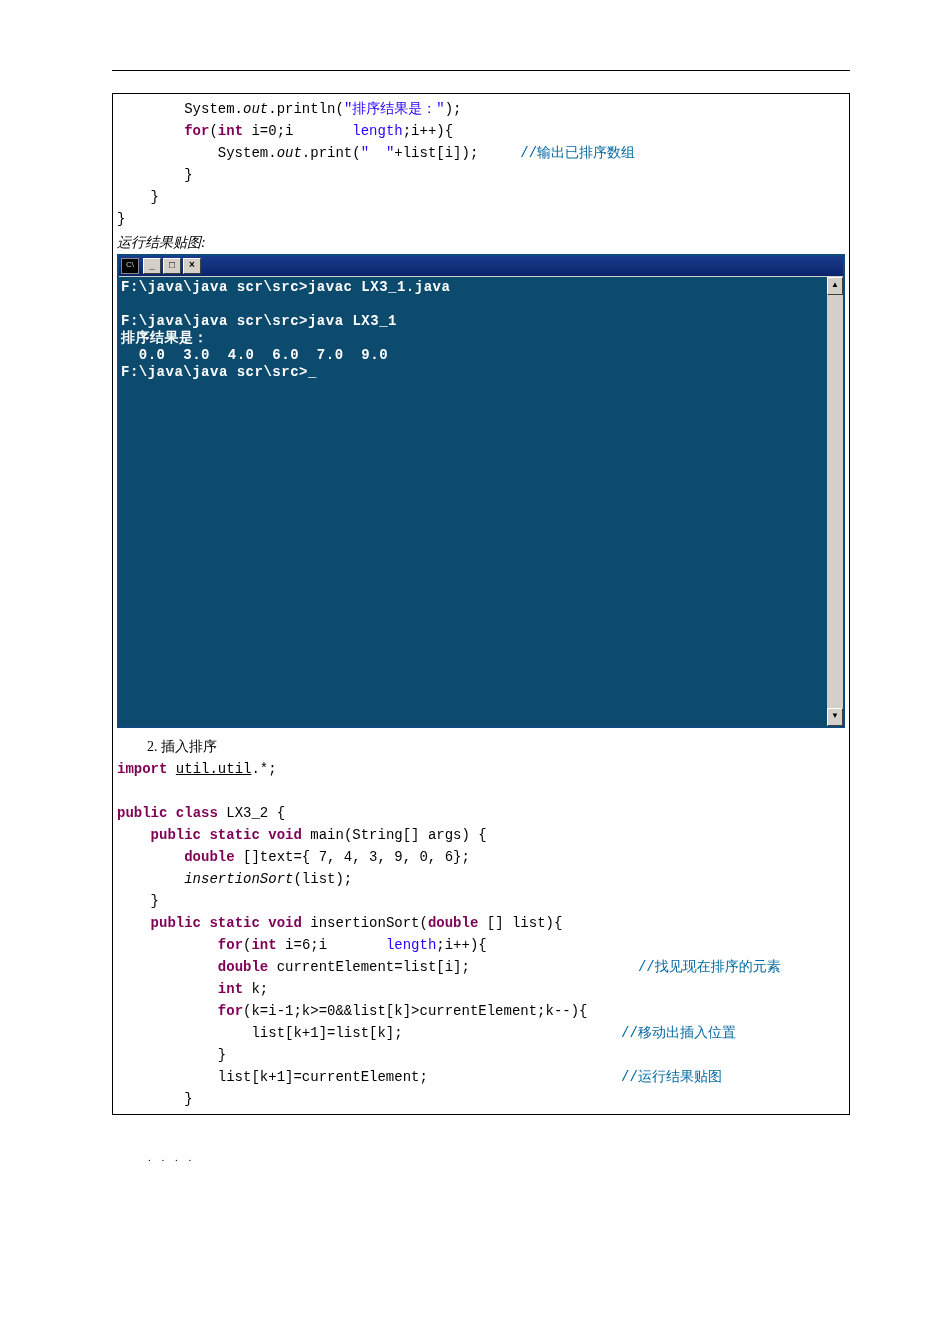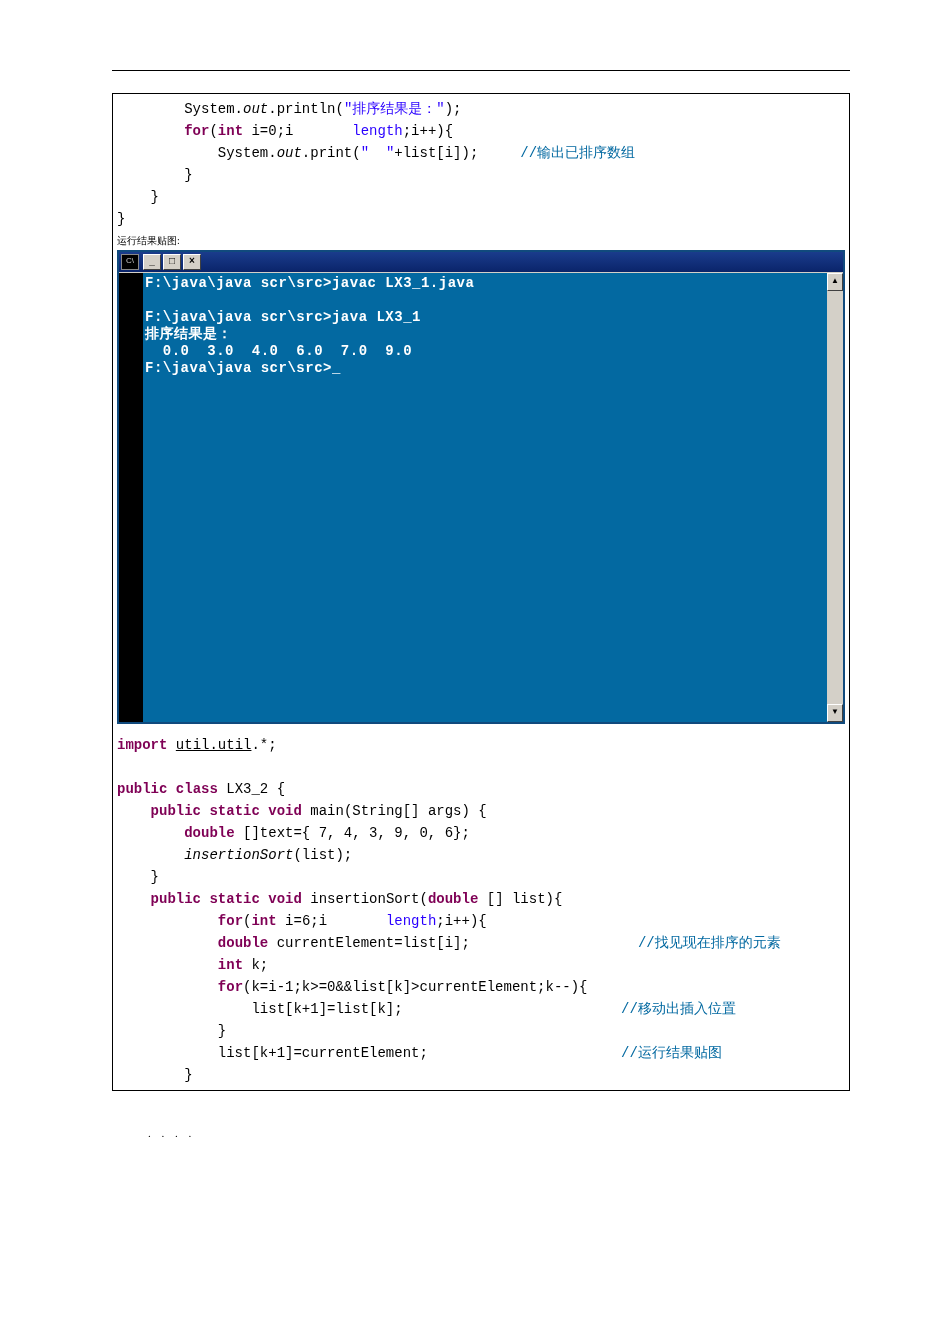--- a/index.html
+++ b/index.html
@@ -28,22 +28,23 @@
     white-space: pre;
     color: #000;
   }
   .kw { color: #7f0055; font-weight: bold; text-align: right; }
   .str { color: #2a00ff; }
   .comment { color: #0369a1; }
   .ital { font-style: italic; margin-top: 16px; }
   .underline { text-decoration: underline; }
   .plain-label {
     font-family: "SimSun", serif;
-    font-size: 10px;
+    font-size: 14px;
     margin: 4px 0 2px 0;
+    font-style: italic;
   }
   
   .cmd-window {
     border: 2px solid #104a7d;
     background: #0a246a;
     margin: 1px 0 10px 0;
   }
   .cmd-titlebar {
     height: 20px;
     background: linear-gradient(#1a3c8c, #0a246a);
@@ -81,31 +82,30 @@
     color: #000;
     font-weight: bold;
   }
   .cmd-body-wrap {
     display:flex;
     background:#000;
     border-top:1px solid #d4d0c8;
   }
   .cmd-body {
     flex:1;
-    background: #0369a1;
+    background: #0c4a6e;
     color: #fff;
     font-family: "SimSun","Courier New", monospace;
     font-size: 14px;
     line-height: 17px;
     white-space: pre;
     height: 445px;
     padding: 2px 2px;
     font-weight: bold;
     letter-spacing: 0.5px;
-    margin-left: 24px;
   }
   .cmd-scroll {
     width: 16px;
     background: #d4d0c8;
     display:flex;
     flex-direction:column;
   }
   .sb-btn {
     height: 16px;
     background:#d4d0c8;
@@ -165,20 +165,21 @@
 <span>  0.0  3.0  4.0  6.0  7.0  9.0</span>
 <span>F:\java\java scr\src&gt;_</span></div>
         <div class="cmd-scroll">
           <div class="sb-btn">▲</div>
           <div class="sb-track"></div>
           <div class="sb-btn">▼</div>
         </div>
       </div>
     </div>
 
+    <div class="section-heading">2.  插入排序</div>
 
     <div class="code-block"><span class="kw">import</span><span> </span><span class="underline">util.util</span><span>.*;</span>
 <span> </span>
 <span class="kw">public</span><span> </span><span class="kw">class</span><span> LX3_2 {</span>
 <span>    </span><span class="kw">public</span><span> </span><span class="kw">static</span><span> </span><span class="kw">void</span><span> main(String[] args) {</span>
 <span>        </span><span class="kw">double</span><span> []text={ 7, 4, 3, 9, 0, 6};</span>
 <span>        </span><span class="ital">insertionSort</span><span>(list);</span>
 <span>    }</span>
 <span>    </span><span class="kw">public</span><span> </span><span class="kw">static</span><span> </span><span class="kw">void</span><span> insertionSort(</span><span class="kw">double</span><span> [] list){</span>
 <span>            </span><span class="kw">for</span><span>(</span><span class="kw">int</span><span> i=6;i       </span><span class="str">length</span><span>;i++){</span>

